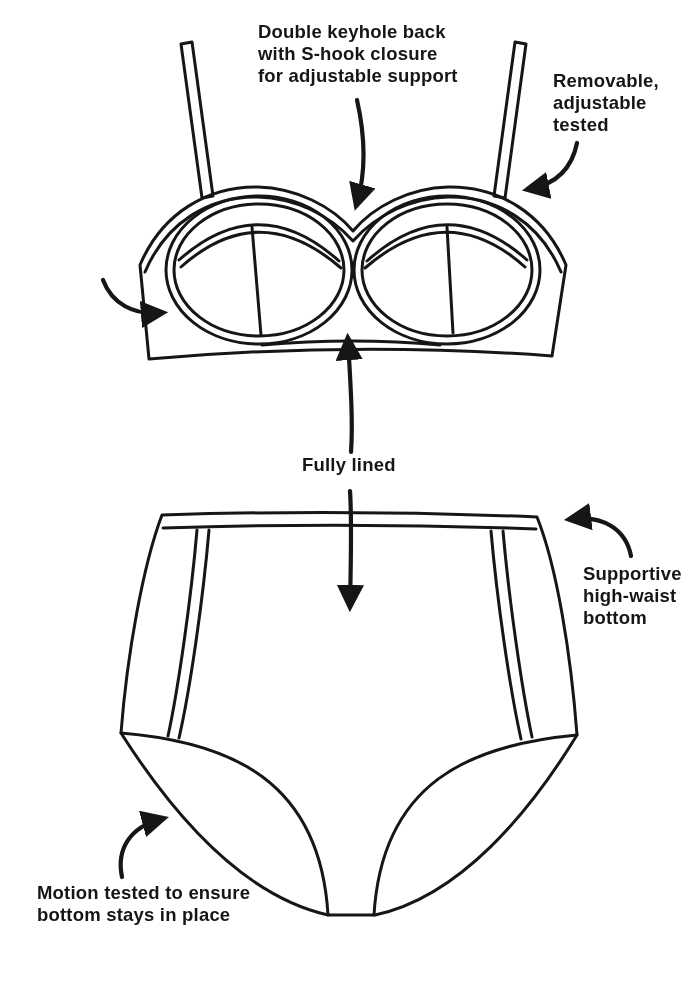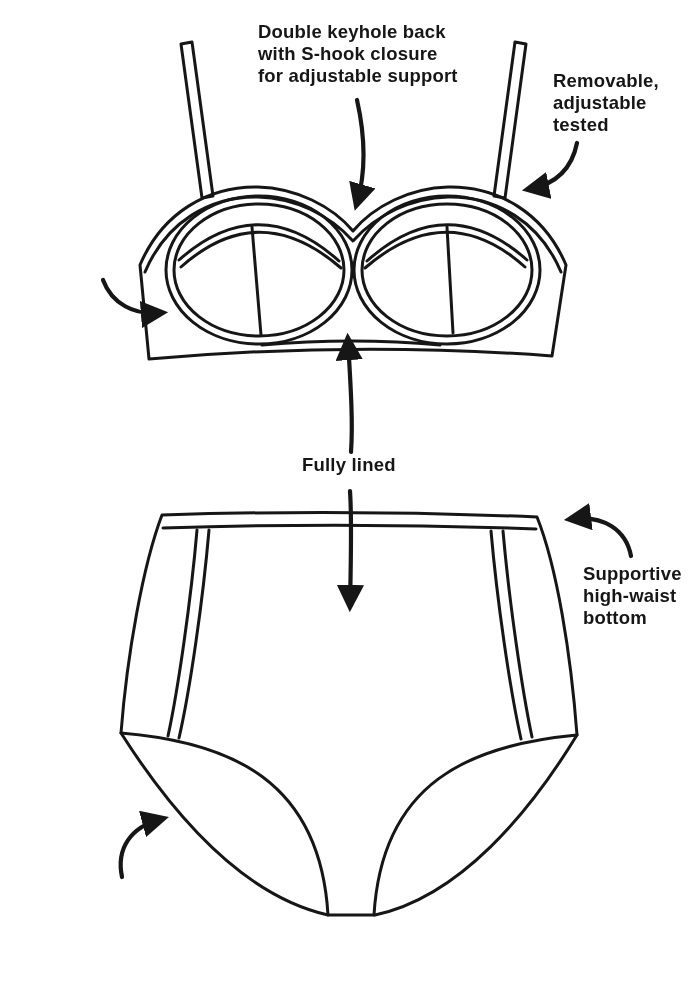--- a/index.html
+++ b/index.html
@@ -93,14 +93,16 @@
   <div class="callout c-keyhole">Double keyhole back
 with S-hook closure
 for adjustable support</div>
   <div class="callout c-straps">Removable,
 adjustable
 tested</div>
   <div class="callout c-lined">Fully lined</div>
   <div class="callout c-highwaist">Supportive
 high-waist
 bottom</div>
+  <div class="callout c-motion">Motion tested to ensure
+bottom stays in place</div>
 
 </div>
 
 </body></html>

